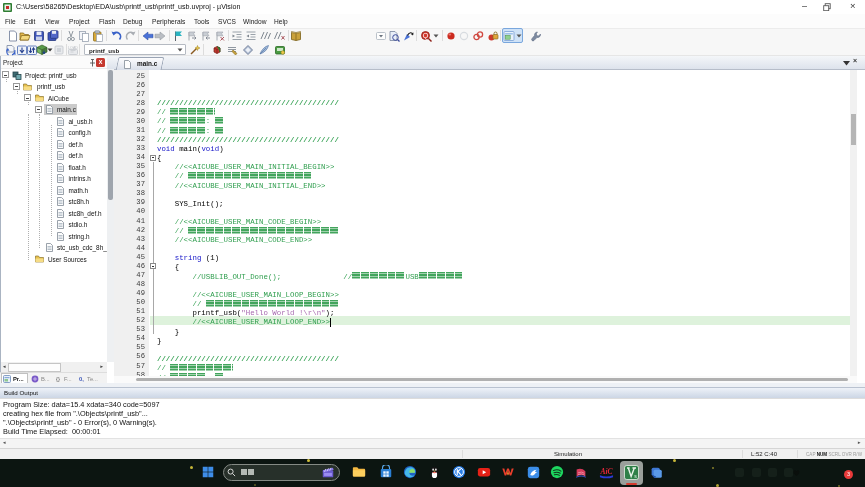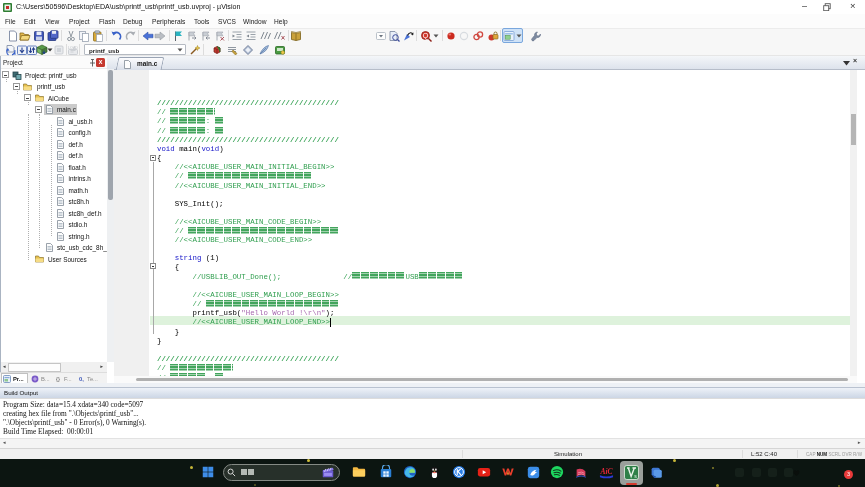--- a/index.html
+++ b/index.html
@@ -33,21 +33,21 @@
 </head>
 <body>
 <div id="win">
 
   <div class="abs" style="left:0;top:0;width:865px;height:14px;background:#fff;"></div>
   <svg class="abs" style="left:3px;top:2.5px" width="9" height="9" viewBox="0 0 9 9">
       <rect x="0" y="0" width="9" height="9" rx="1" fill="#2e7d32"></rect>
       <rect x="1.5" y="1.5" width="6" height="6" fill="#e8f5e9"></rect>
       <rect x="3" y="3" width="3" height="3" fill="#c62828"></rect>
     </svg>
-  <span id="titletext">C:\Users\50596\Desktop\EDA\usb\printf_usb\printf_usb.uvproj - µVision</span>
+  <span id="titletext">C:\Users\58265\Desktop\EDA\usb\printf_usb\printf_usb.uvproj - µVision</span>
   <span class="abs" style="left:802px;top:0.5px;color:#333;font-size:9px;">–</span>
   <svg class="abs" style="left:823px;top:3px" width="8" height="8" viewBox="0 0 8 8">
       <rect x="2.2" y="0.7" width="5" height="5" fill="none" stroke="#555" stroke-width="0.9"></rect>
       <rect x="0.7" y="2.7" width="5" height="5" fill="#fff" stroke="#555" stroke-width="0.9"></rect>
     </svg>
   <span class="abs" style="left:850px;top:0px;color:#333;font-size:9.5px;">×</span>
 
   <div class="abs" style="left:0;top:14px;width:865px;height:14px;background:#fcfcfc;"></div>
   <span class="mi" style="left:5px">File</span>
   <span class="mi" style="left:24px">Edit</span>
@@ -105,20 +105,54 @@
     </svg>
   <span class="abs" style="left:41px;top:376px;font-size:5.8px;color:#888;">B...</span>
   <span class="abs" style="left:56px;top:375.5px;font-size:5.8px;color:#555;">{}</span>
   <span class="abs" style="left:64px;top:376px;font-size:5.8px;color:#888;">F...</span>
   <span class="abs" style="left:79px;top:375.5px;font-size:5.8px;color:#3a55b8;font-weight:bold;">0,</span>
   <span class="abs" style="left:87px;top:376px;font-size:5.8px;color:#888;">Te...</span>
 
   <div class="abs" style="left:114px;top:70px;width:743px;height:313px;background:#fff;"></div>
   <div class="abs" style="left:114px;top:70px;width:35px;height:306px;background:#f0f0f0;"></div>
   <div class="abs" style="left:150px;top:316.1px;width:700px;height:9.06px;background:#def2dc;"></div>
+  <div id="lnums">25
+26
+27
+28
+29
+30
+31
+32
+33
+34
+35
+36
+37
+38
+39
+40
+41
+42
+43
+44
+45
+46
+47
+48
+49
+50
+51
+52
+53
+54
+55
+56
+57
+58</div>
   <div class="fbox" style="top:154.5px;"></div>
   <div class="fline" style="top:161.5px;height:172px;"></div>
   <div class="fbox" style="top:263.2px;"></div>
   <div class="fline" style="top:270.2px;height:55px;"></div>
   <div id="code">
 
 
 <span class="cmt" style="font-weight:bold">/////////////////////////////////////////</span>
 <span class="cmt">// <span class="cjk" style="width:44.43px"></span></span>
 <span class="cmt">// <span class="cjk" style="width:35.54px"></span>: <span class="cjk" style="width:8.89px"></span></span>
@@ -154,21 +188,21 @@
   <div class="abs" style="left:850px;top:70px;width:7px;height:306px;background:#f1f1f1;"></div>
   <div class="abs" style="left:851px;top:114px;width:5px;height:31px;background:#b5b5b5;"></div>
 
   <div class="abs" style="left:114px;top:376px;width:743px;height:7px;background:#fafafa;"></div>
   <div class="abs" style="left:136px;top:377.5px;width:712px;height:3px;background:#b0b0b0;border-radius:1.5px;"></div>
 
   <div class="abs" style="left:0;top:383px;width:865px;height:4px;background:#eef1f5;"></div>
   <div class="abs" style="left:0;top:387px;width:865px;height:11px;background:linear-gradient(#eef2f8,#ccd6e5);border-top:1px solid #b9c2d0;"></div>
   <span class="abs" style="left:4px;top:389px;font-size:6.2px;color:#111;">Build Output</span>
   <div class="abs" style="left:0;top:398px;width:865px;height:40px;background:#fff;border-top:1px solid #dcdcdc;"></div>
-  <div class="abs" style="left:3px;top:399.5px;font-family:Liberation Serif, serif;font-size:7.35px;line-height:9.2px;color:#111;white-space:pre;">Program Size: data=15.4 xdata=340 code=5097
+  <div class="abs" style="left:3px;top:399.5px;font-family:Liberation Sans, sans-serif;font-size:7.35px;line-height:9.2px;color:#111;white-space:pre;">Program Size: data=15.4 xdata=340 code=5097
 creating hex file from ".\Objects\printf_usb"...
 ".\Objects\printf_usb" - 0 Error(s), 0 Warning(s).
 Build Time Elapsed:  00:00:01</div>
 
   <div class="abs" style="left:0;top:438px;width:865px;height:10px;background:#f4f4f4;border-top:1px solid #e2e2e2;"></div>
   <span class="abs" style="left:2px;top:440px;font-size:4.5px;color:#555;">◄</span>
   <span class="abs" style="left:857px;top:440px;font-size:4.5px;color:#555;">►</span>
 
   <div class="abs" style="left:0;top:448px;width:865px;height:11px;background:#f0f0f0;border-top:1px solid #d5d5d5;"></div>
   <div class="abs" style="left:462px;top:450px;width:1px;height:8px;background:#dcdcdc;"></div>

